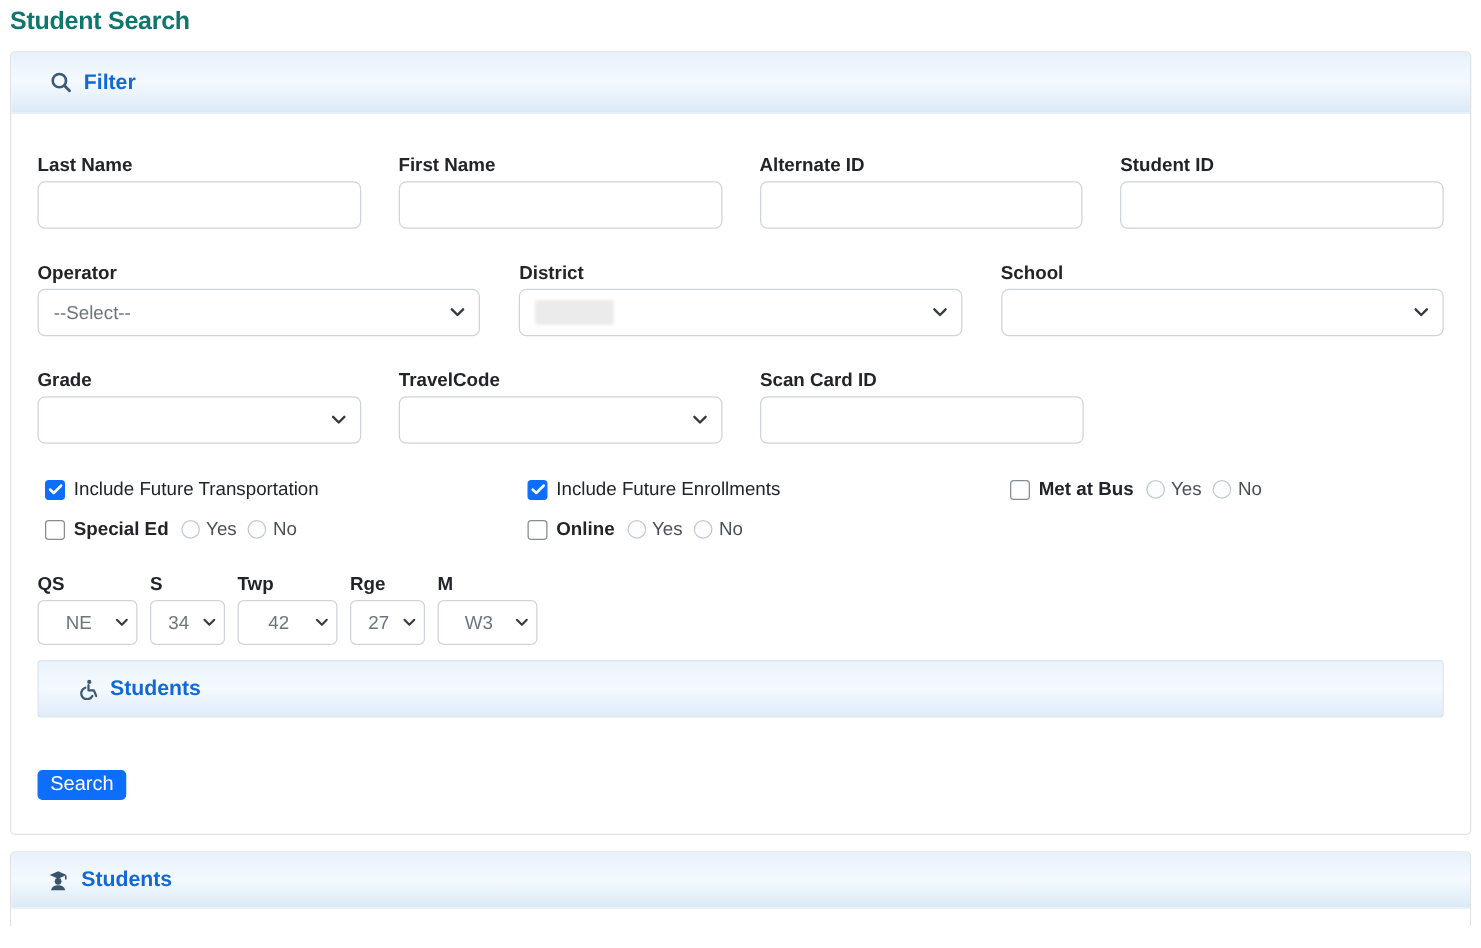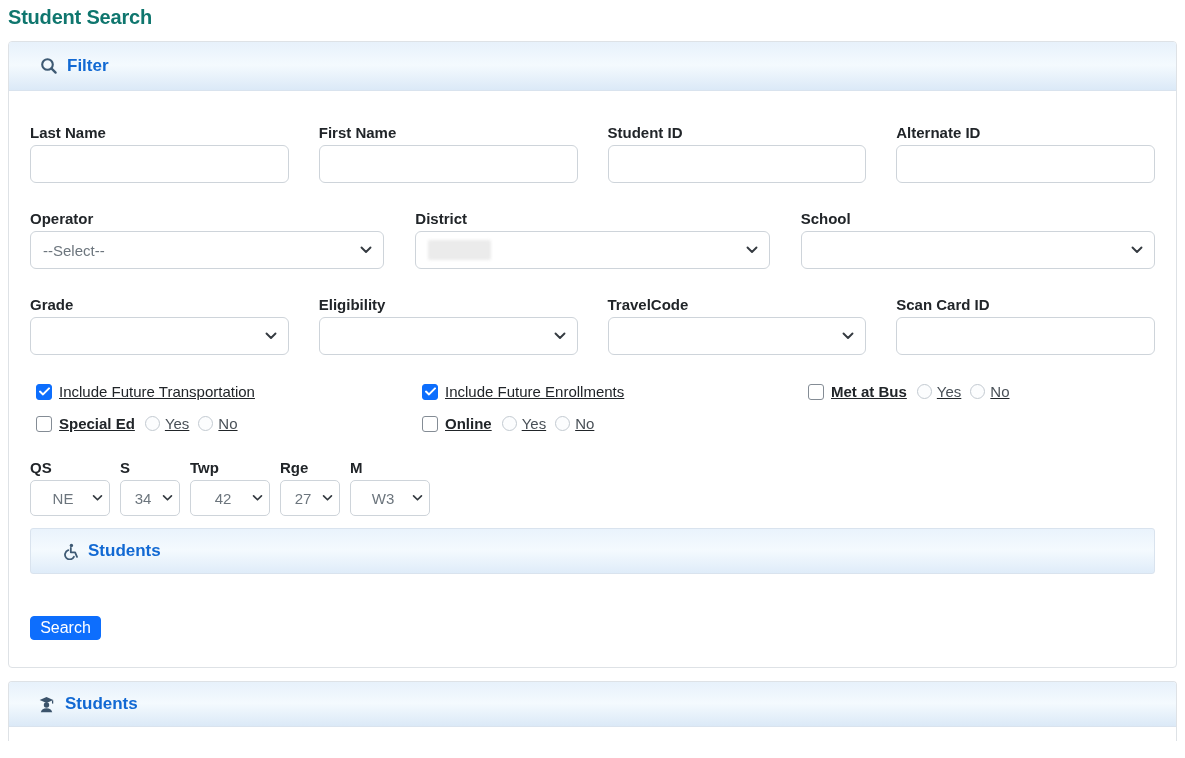--- a/index.html
+++ b/index.html
@@ -51,21 +51,21 @@
   }
   .redact {
     position: absolute; left: 13px; top: 50%; transform: translateY(-50%);
     width: 63px; height: 20px; background: #ebebeb; border-radius: 2px;
     filter: blur(1.4px); pointer-events: none;
   }
 
   .row-m2 { margin-top: 26px; }
   .row-m3 { margin-top: 26px; }
 
-  .check-row { display: flex; margin-top: 28px; text-decoration: underline; }
+  .check-row { display: flex; margin-top: 28px; }
   .check-row.second { margin-top: 15px; }
   .check-col1 { width: 386px; }
   .check-col2 { width: 386px; text-align: center; }
   .chk-group { display: flex; align-items: center; padding-left: 6px; }
   .chk {
     width: 16px; height: 16px; border-radius: 3px; flex: 0 0 16px;
     display: flex; align-items: center; justify-content: center; cursor: pointer;
   }
   .chk[data-checked="true"]  { background: #0d6efd; border: 1px solid #0d6efd; }
   .chk[data-checked="false"] { background: #fff; border: 1px solid #848c95; }
@@ -127,25 +127,25 @@
       <div class="grid4">
         <div class="col">
           <label class="field-label">Last Name</label>
           <input class="text-input" type="text" value="" style="">
         </div>
         <div class="col">
           <label class="field-label">First Name</label>
           <input class="text-input" type="text" value="" style="">
         </div>
         <div class="col">
+          <label class="field-label">Alternate ID</label>
+          <input class="text-input" type="text" value="" style="">
+        </div>
+        <div class="col">
           <label class="field-label">Student ID</label>
-          <input class="text-input" type="text" value="" style="">
-        </div>
-        <div class="col">
-          <label class="field-label">Alternate ID</label>
           <input class="text-input" type="text" value="" style="">
         </div>
       </div>
 
       
       <div class="grid3 row-m2">
         <div class="col">
           <label class="field-label">Operator</label>
           <div class="select-wrap">
             <select class="sel">
@@ -180,31 +180,20 @@
                 </svg>
             </span>
           </div>
         </div>
       </div>
 
       
       <div class="grid4 row-m3">
         <div class="col">
           <label class="field-label">Grade</label>
-          <div class="select-wrap">
-            <select class="sel"><option></option></select>
-            <span class="chev">
-              <svg width="12" height="8" viewBox="0 0 12 8">
-                  <path d="M1.5 1.5 L6 6 L10.5 1.5" fill="none" stroke="#343a40" stroke-width="1.9" stroke-linecap="round" stroke-linejoin="round"></path>
-                </svg>
-            </span>
-          </div>
-        </div>
-        <div class="col">
-          <label class="field-label">Eligibility</label>
           <div class="select-wrap">
             <select class="sel"><option></option></select>
             <span class="chev">
               <svg width="12" height="8" viewBox="0 0 12 8">
                   <path d="M1.5 1.5 L6 6 L10.5 1.5" fill="none" stroke="#343a40" stroke-width="1.9" stroke-linecap="round" stroke-linejoin="round"></path>
                 </svg>
             </span>
           </div>
         </div>
         <div class="col">

